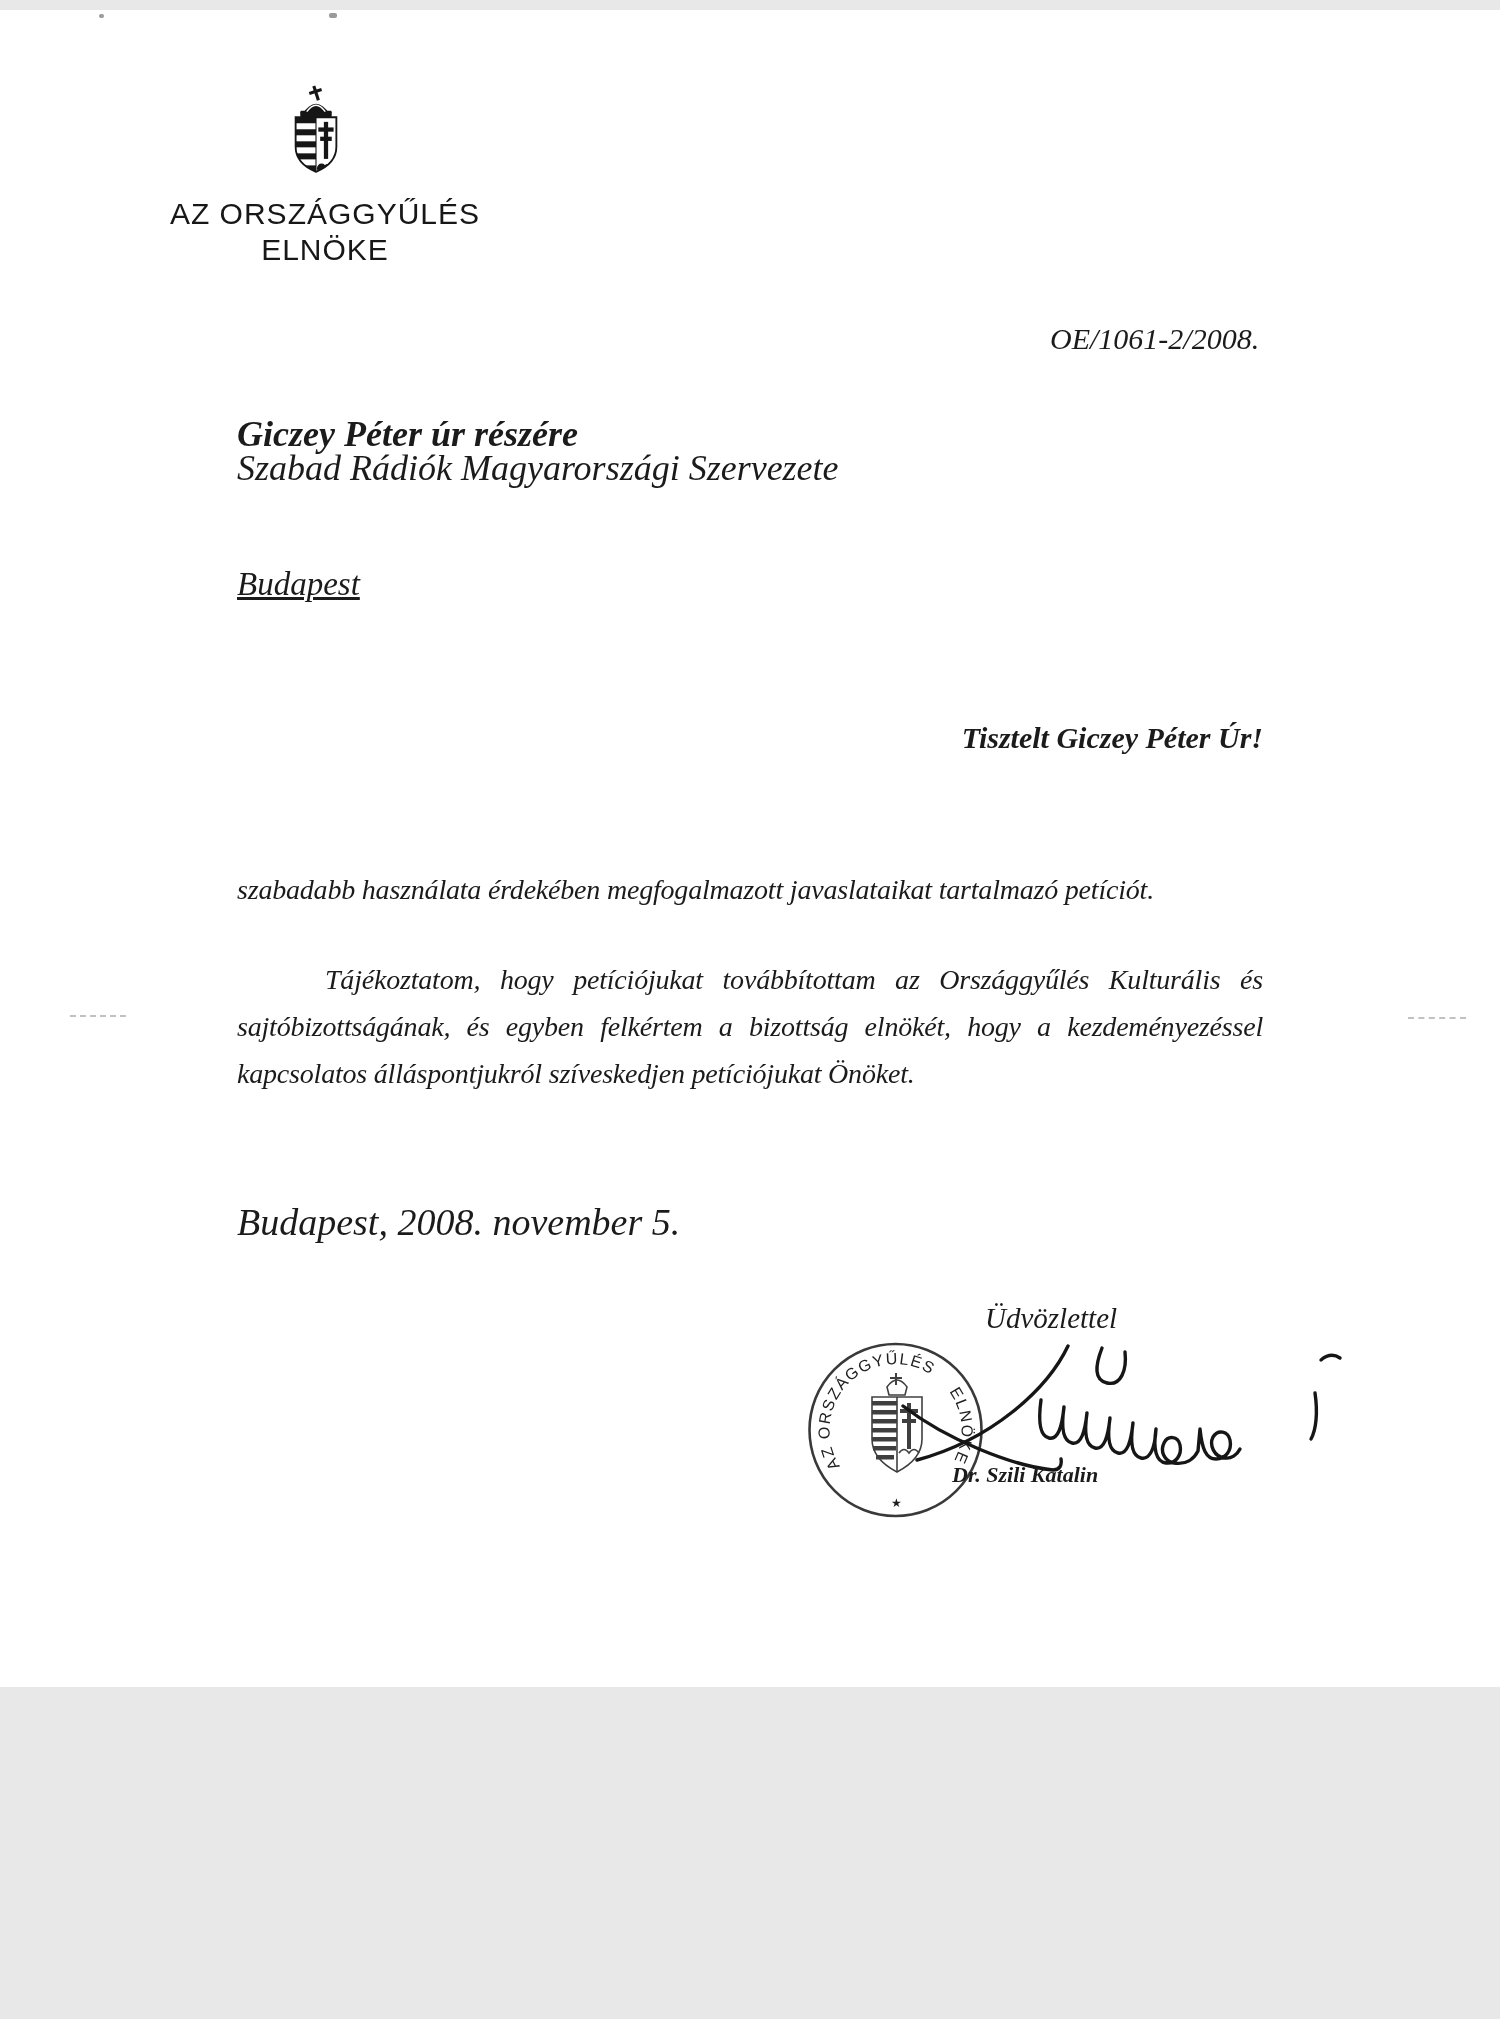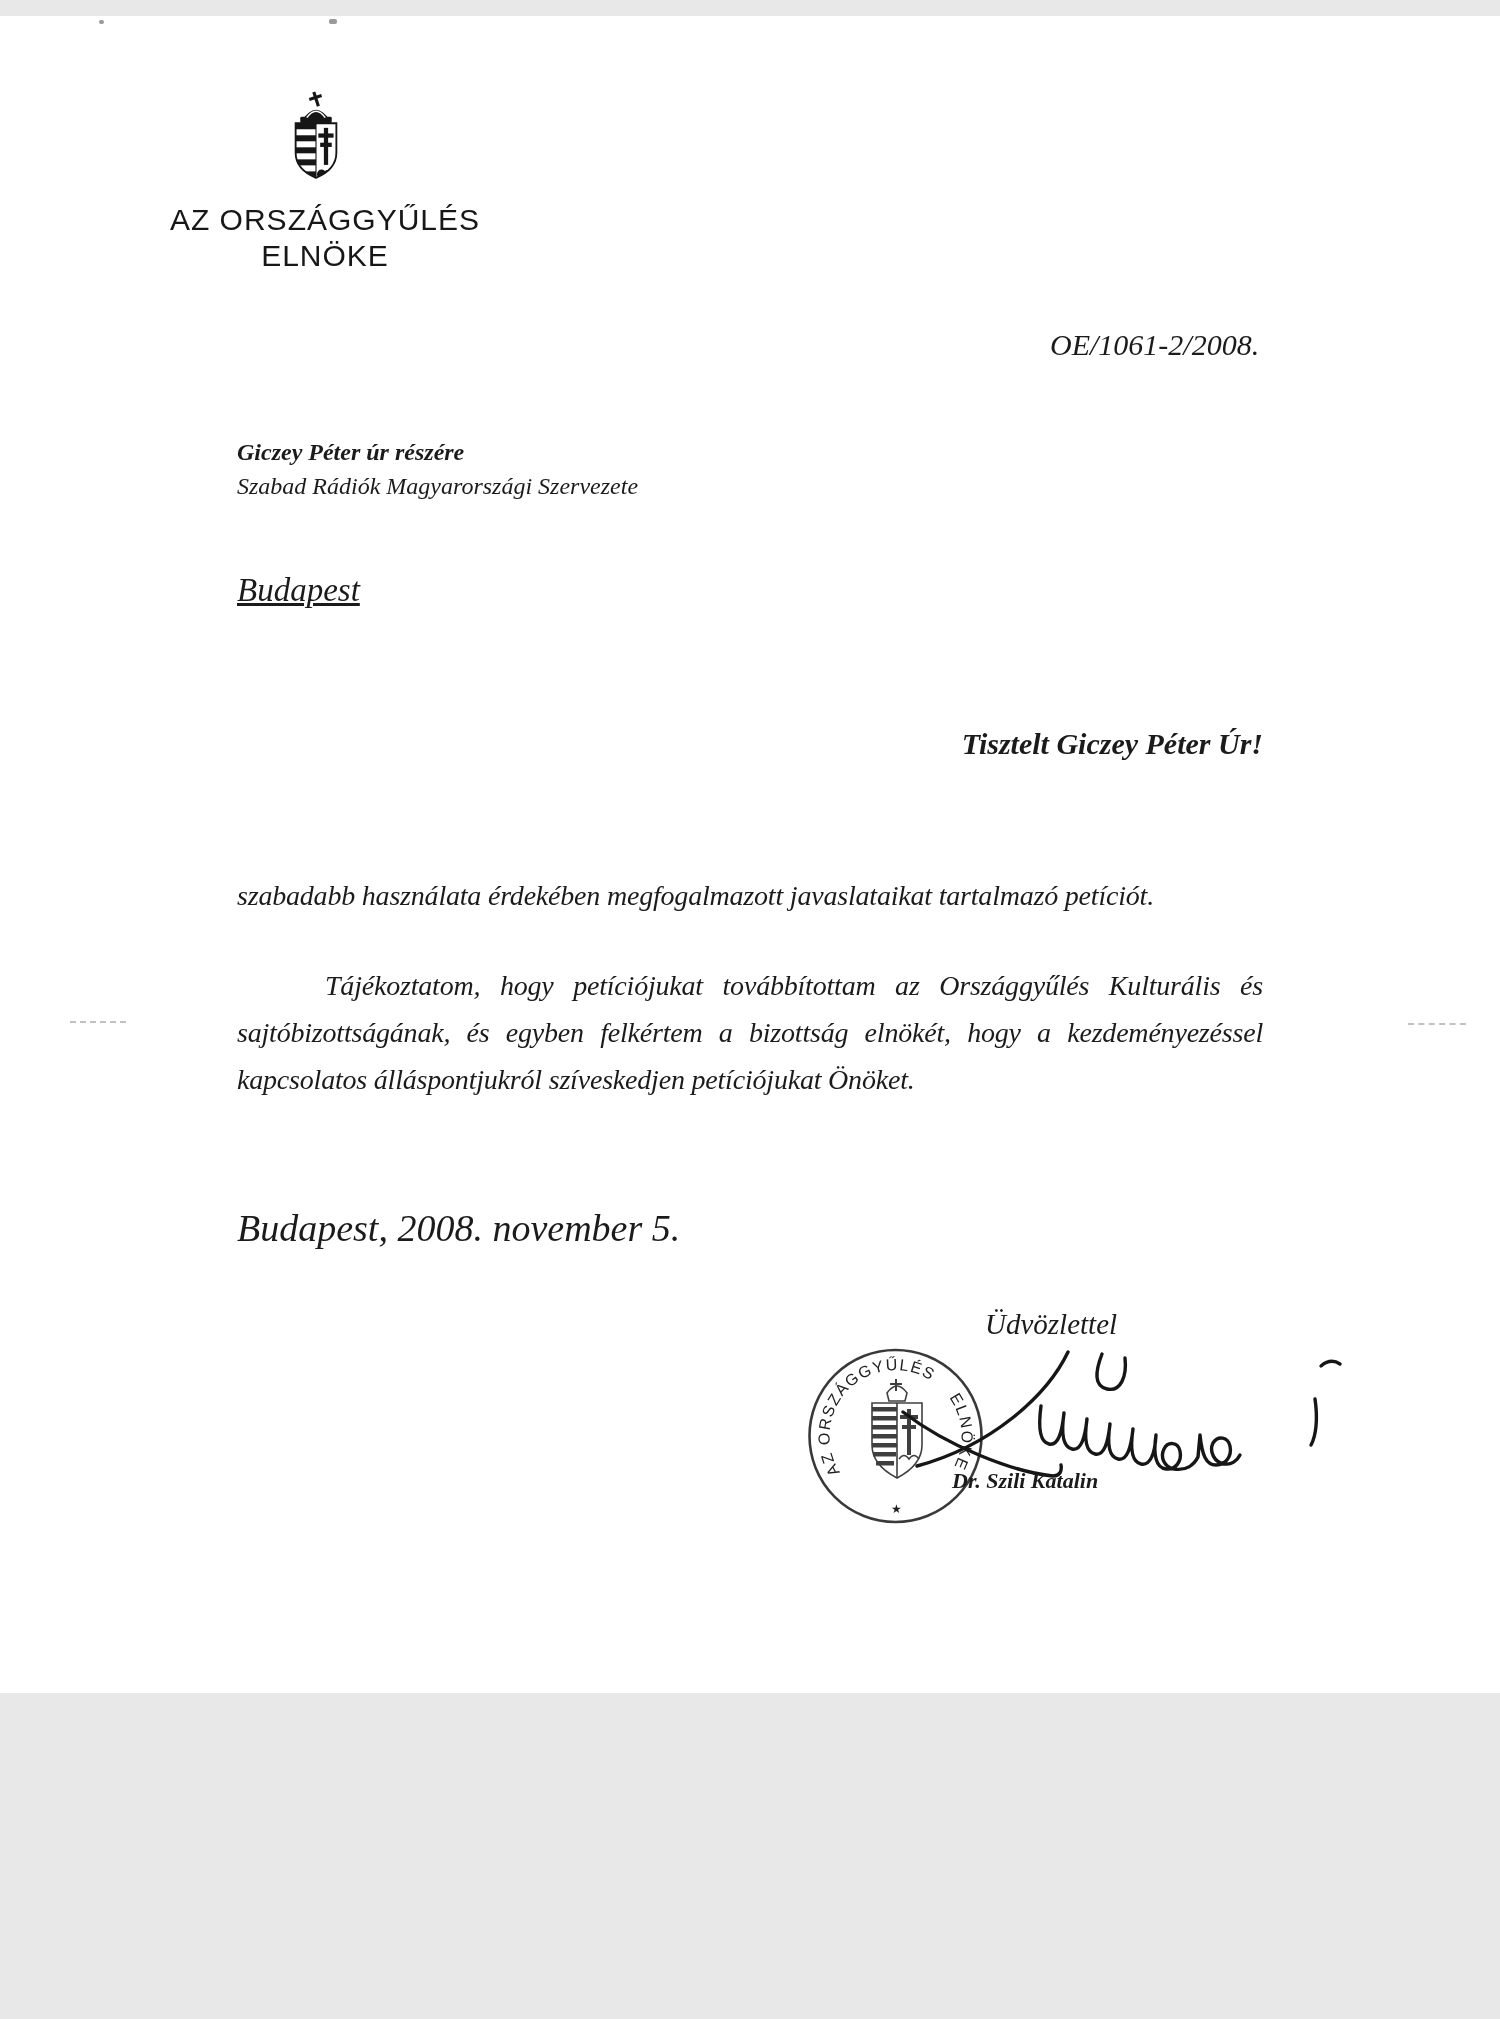--- a/index.html
+++ b/index.html
@@ -1,29 +1,29 @@
 <!DOCTYPE html>
 <html><head>
 <meta charset="utf-8">
 <style>
   html,body{margin:0;padding:0;background:#e8e8e8;}
   .page{
-    position:relative;width:1500px;height:1677px;margin:16px auto;
+    position:relative;width:1500px;height:1677px;margin:10px auto;
     background:#ffffff;overflow:hidden;
     font-family:"Liberation Serif",serif;color:#1b1b1b;
   }
   .abs{position:absolute;}
   .b{font-weight:bold;}
   .sans{font-family:"Liberation Sans",sans-serif;}
   .sender-block{
     left:165px;top:186px;width:320px;text-align:center;
     font-size:30px;line-height:36px;letter-spacing:1px;color:#171717;
   }
   .ref{left:1050px;top:312px;font-size:30px;font-style:italic;}
-  .addressee{left:237px;top:419px;font-size:24px;line-height:34px;font-style:italic;}
+  .addressee{left:237px;top:407px;font-size:36px;line-height:34px;font-style:italic;}
   .city{left:237px;top:556px;font-size:33px;font-style:italic;text-decoration:underline;}
   .salutation{left:237px;top:711px;width:1026px;text-align:right;
     font-size:30px;font-weight:bold;font-style:italic;}
   .body-line{
     left:237px;width:1026px;height:48px;line-height:48px;
     font-size:28px;font-style:italic;letter-spacing:-0.2px;overflow:hidden;
   }
   .jl{text-align:justify;text-align-last:justify;}
   .ind{text-indent:88px;}
   .dateline{left:237px;top:1190px;font-size:38px;font-style:italic;}

